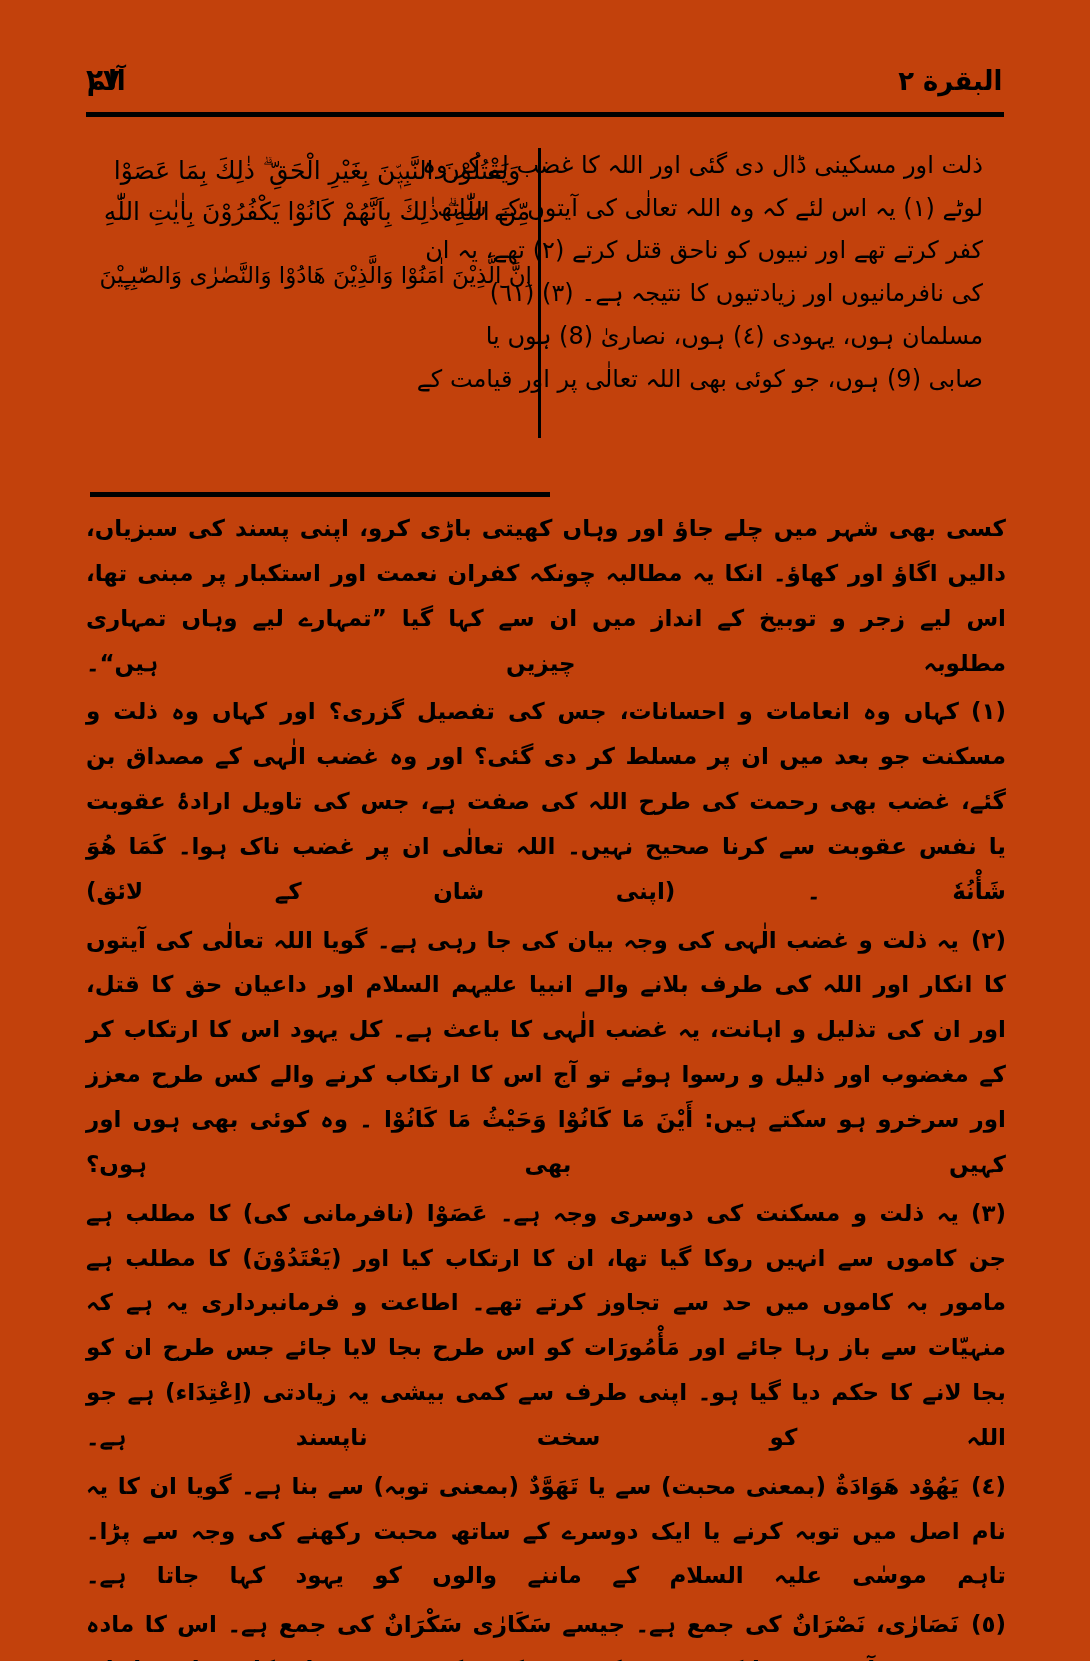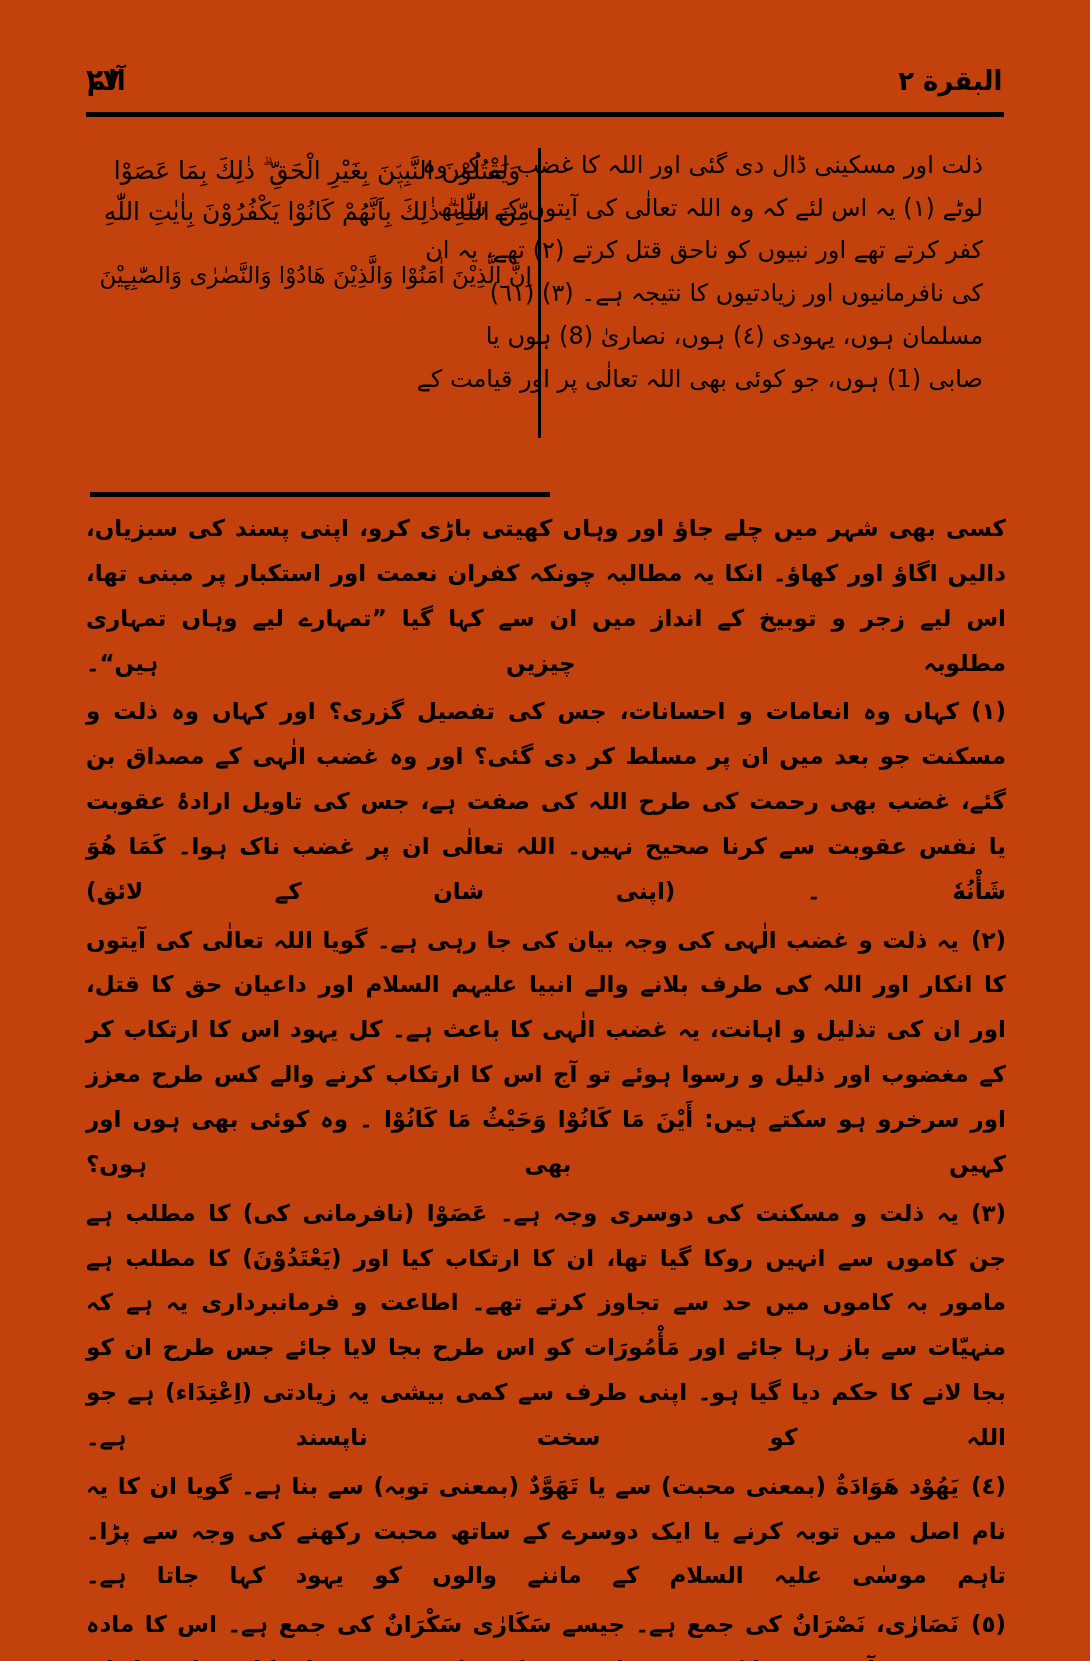--- a/index.html
+++ b/index.html
@@ -170,21 +170,21 @@
 
     <div class="col-urdu">
       <div class="ur-block-1">
         <div class="ur-line">ذلت اور مسکینی ڈال دی گئی اور اللہ کا غضب لے کر وہ</div>
         <div class="ur-line">لوٹے (١) یہ اس لئے کہ وہ اللہ تعالٰی کی آیتوں کے ساتھ</div>
         <div class="ur-line">کفر کرتے تھے اور نبیوں کو ناحق قتل کرتے (٢) تھے، یہ ان</div>
         <div class="ur-line">کی نافرمانیوں اور زیادتیوں کا نتیجہ ہے۔ (٣) (٦١)</div>
       </div>
       <div class="ur-block-2">
         <div class="ur-line">مسلمان ہوں، یہودی (٤) ہوں، نصاریٰ (8) ہوں یا</div>
-        <div class="ur-line">صابی (1) ہوں، جو کوئی بھی اللہ تعالٰی پر اور قیامت کے</div>
+        <div class="ur-line">صابی (9) ہوں، جو کوئی بھی اللہ تعالٰی پر اور قیامت کے</div>
       </div>
     </div>
   </div>
 
   <div class="rule-mid"></div>
 
   <div class="commentary">
 
     <p class="para">کسی بھی شہر میں چلے جاؤ اور وہاں کھیتی باڑی کرو، اپنی پسند کی سبزیاں، دالیں اگاؤ اور کھاؤ۔ انکا یہ مطالبہ چونکہ کفران نعمت اور استکبار پر مبنی تھا، اس لیے زجر و توبیخ کے انداز میں ان سے کہا گیا ”تمہارے لیے وہاں تمہاری مطلوبہ چیزیں ہیں“۔</p>
 

